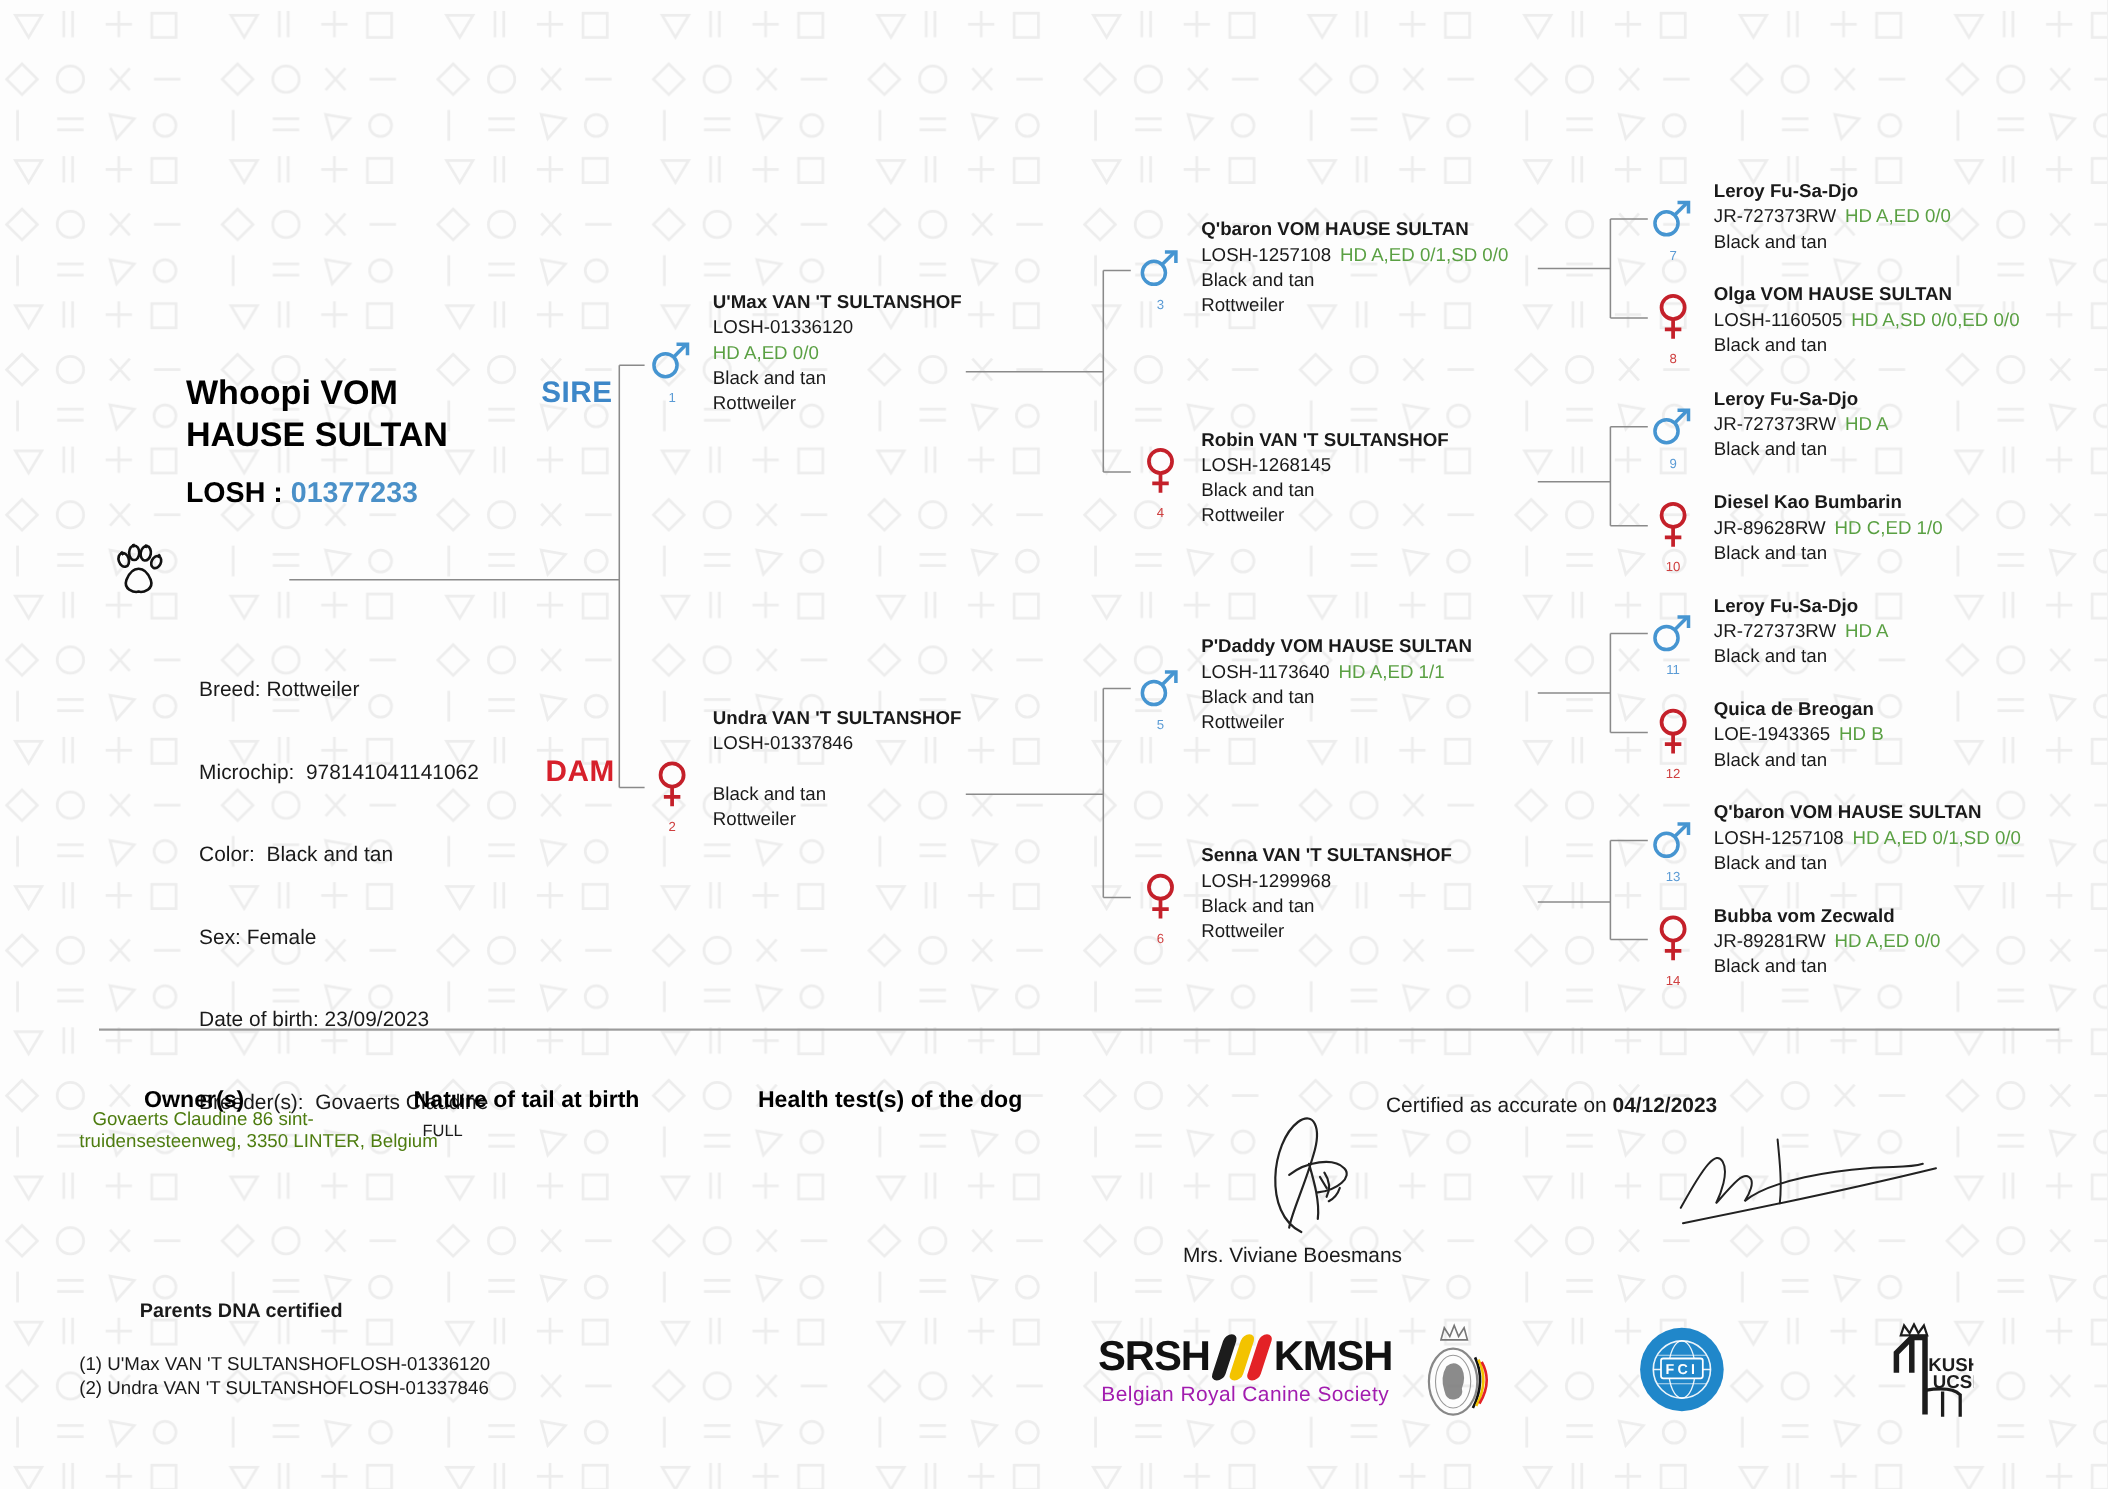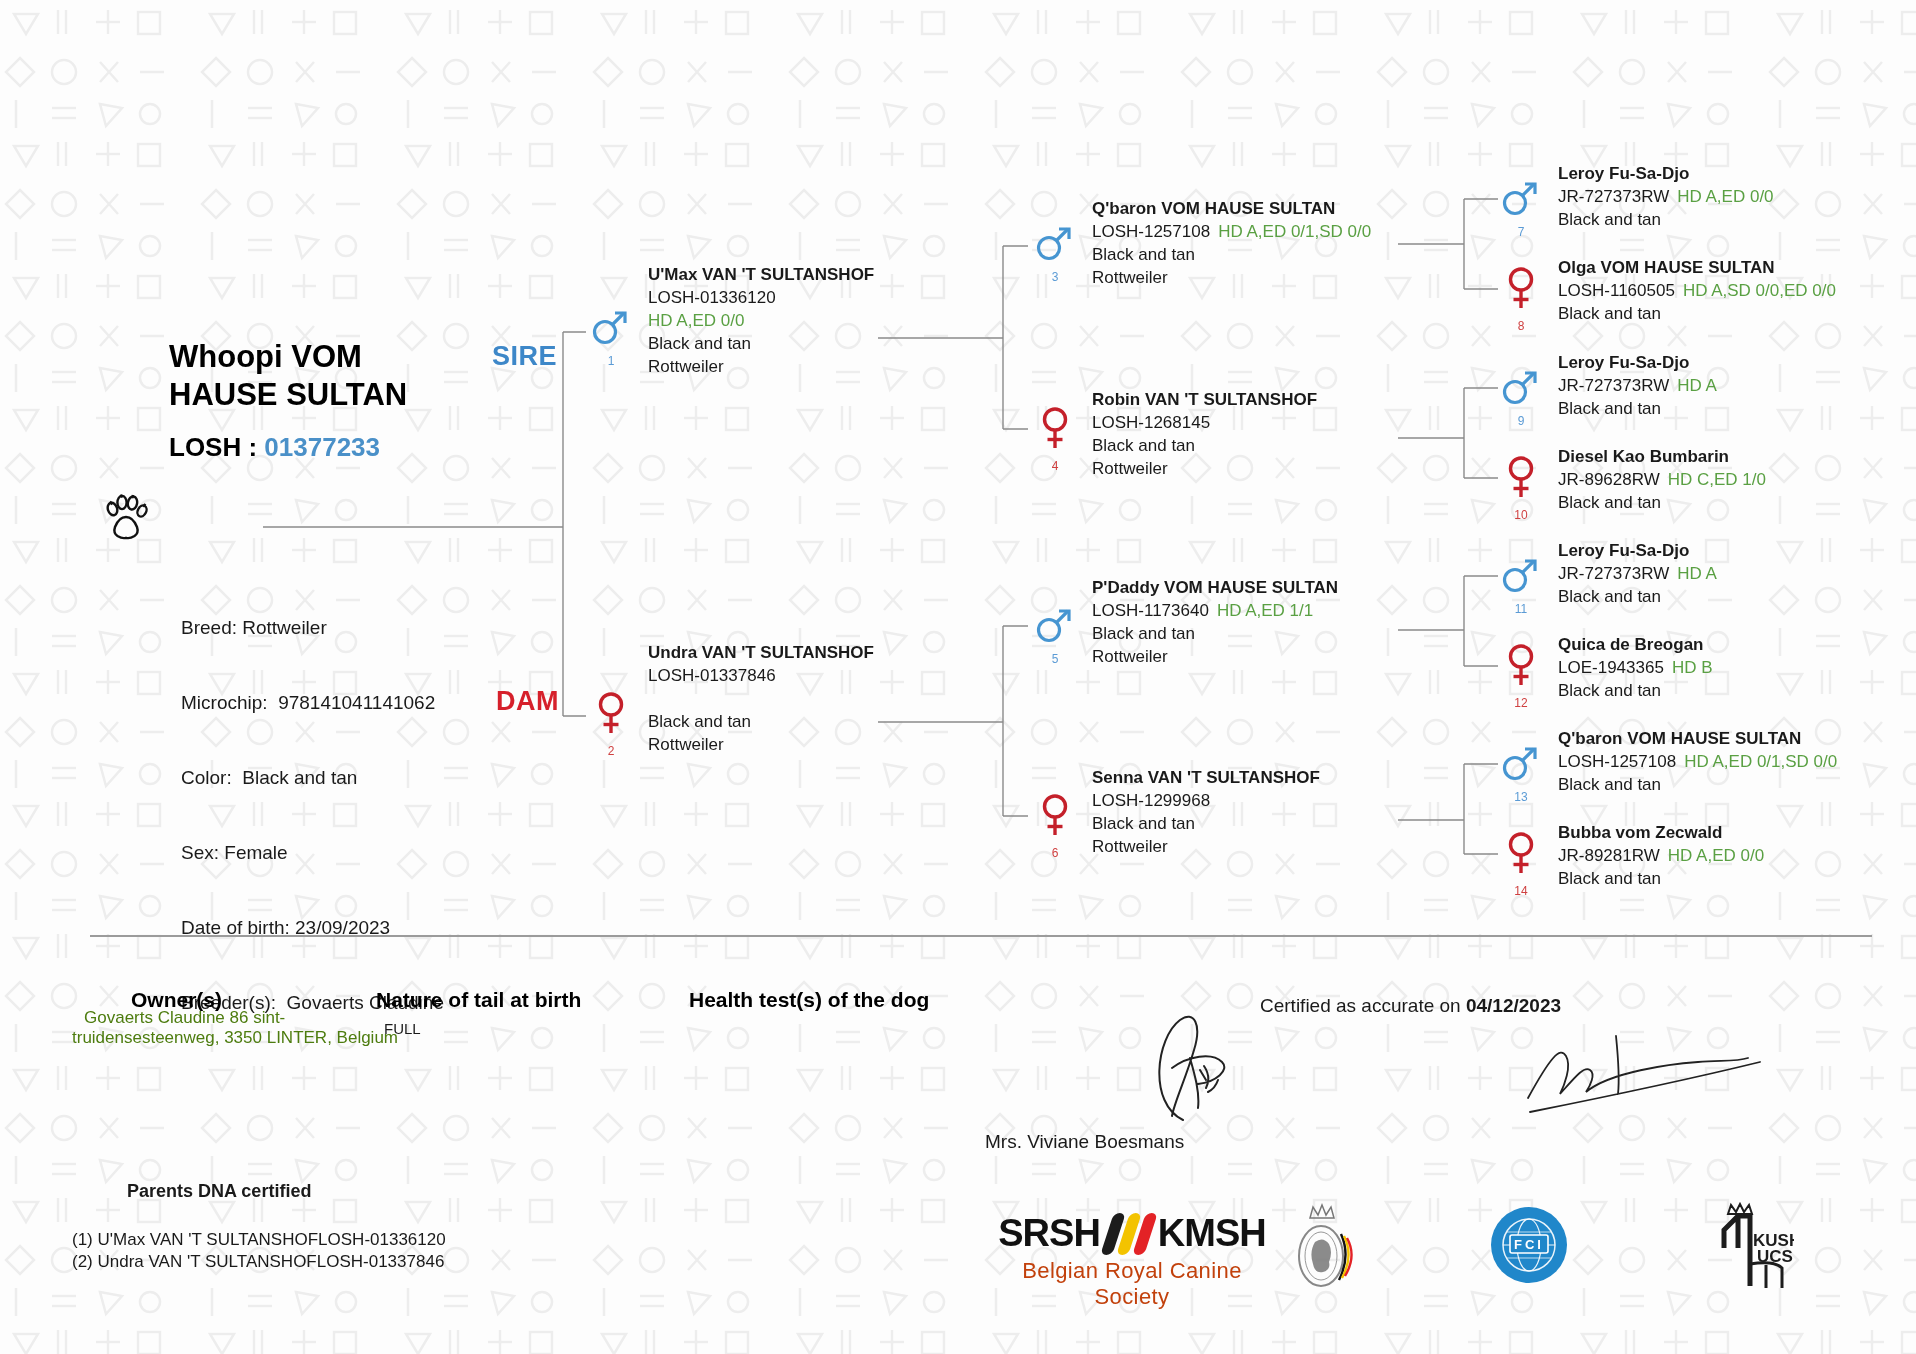--- a/index.html
+++ b/index.html
@@ -31,34 +31,34 @@
   .divider{position:absolute;left:90px;top:935px;width:1782px;height:2px;background:#9b9b9b;}
   .f-head{position:absolute;font-size:21px;font-weight:bold;color:#000;}
   .owners-h{left:131px;top:988px;} .tail-h{left:376px;top:988px;} .health-h{left:689px;top:988px;}
   .owner-a{position:absolute;font-size:17px;line-height:20px;color:#4d7c0f;}
   .a1{left:84px;top:1008px;} .a2{left:72px;top:1028px;}
   .tail-v{position:absolute;left:384px;top:1020px;font-size:15px;}
   .cert{position:absolute;left:1260px;top:995px;font-size:19px;}
   .cert b{font-weight:bold;}
   .sig{position:absolute;}
   .sig-left{left:1128px;top:1008px;} .sig-right{left:1520px;top:1028px;}
-  .signer{position:absolute;text-align:left;font-size:19px;line-height:25px;}
+  .signer{position:absolute;text-align:center;font-size:19px;line-height:25px;}
   .signer-left{left:985px;top:1129px;width:380px;}
   .signer-right{left:1400px;top:1129px;width:458px;}
   .dna-h{position:absolute;left:127px;top:1181px;font-size:18px;font-weight:bold;}
   .dna-l{position:absolute;font-size:17px;}
   .dna1{left:72px;top:1230px;} .dna2{left:72px;top:1252px;}
   
   .srsh{position:absolute;left:992px;top:1212px;width:280px;text-align:center;}
   .srsh .row{display:flex;align-items:center;justify-content:center;gap:7px;}
   .srsh .wm{font-size:38px;font-weight:800;color:#111;letter-spacing:-1px;}
   .stripes{display:flex;gap:4px;}
   .stripes span{display:block;width:12px;height:42px;border-radius:7px;transform:skewX(-18deg);}
   .st1{background:#1c1c1c;} .st2{background:#f3c300;} .st3{background:#e32226;}
-  .srsh .sub{font-size:22px;color:#c2410c;margin-top:3px;letter-spacing:.4px;}
+  .srsh .sub{font-size:19px;color:#a21caf;margin-top:3px;letter-spacing:.4px;}
   .crest{position:absolute;left:1290px;top:1202px;}
   .fci{position:absolute;left:1490px;top:1206px;}
   .kush{position:absolute;left:1698px;top:1202px;}
 </style>
 </head>
 <body>
 
 <div class="page">
 
   <svg class="bg" width="1916" height="1354">

